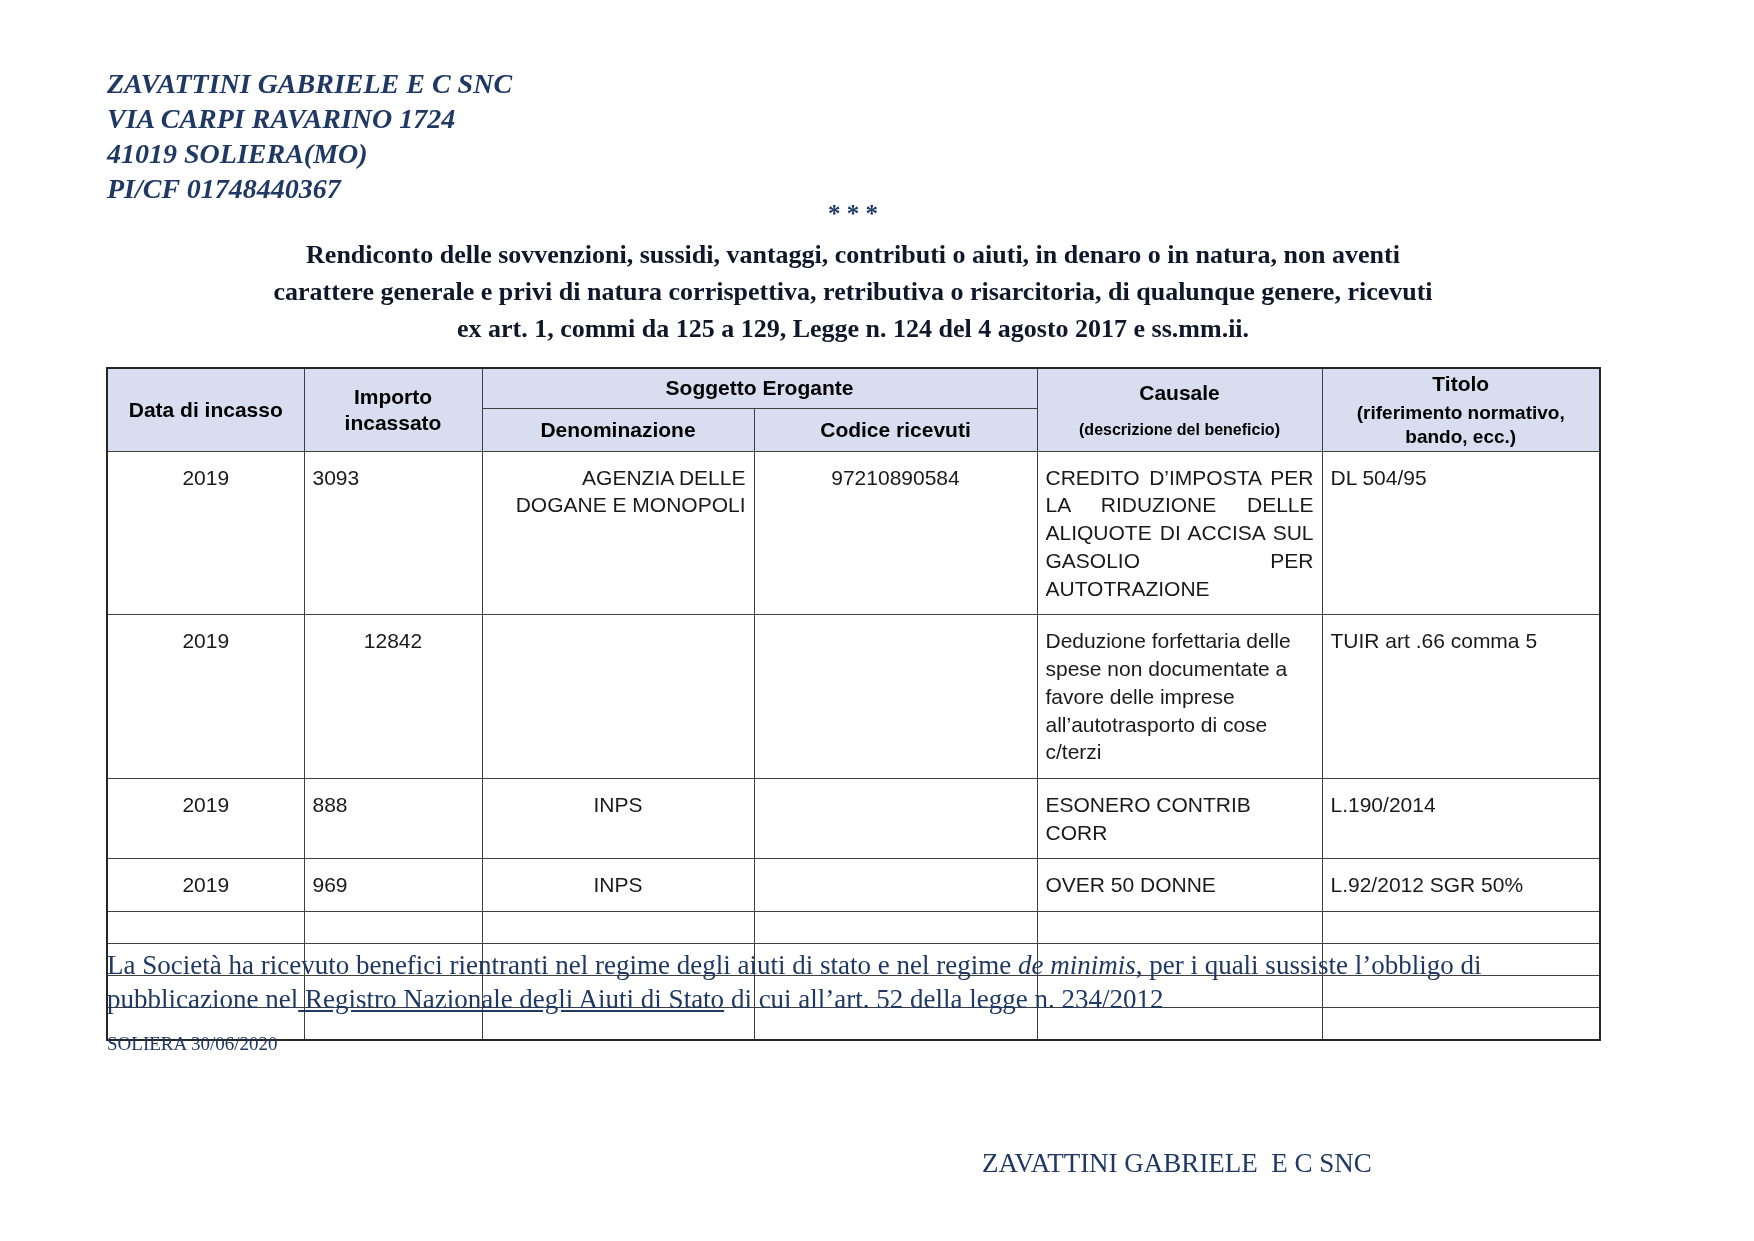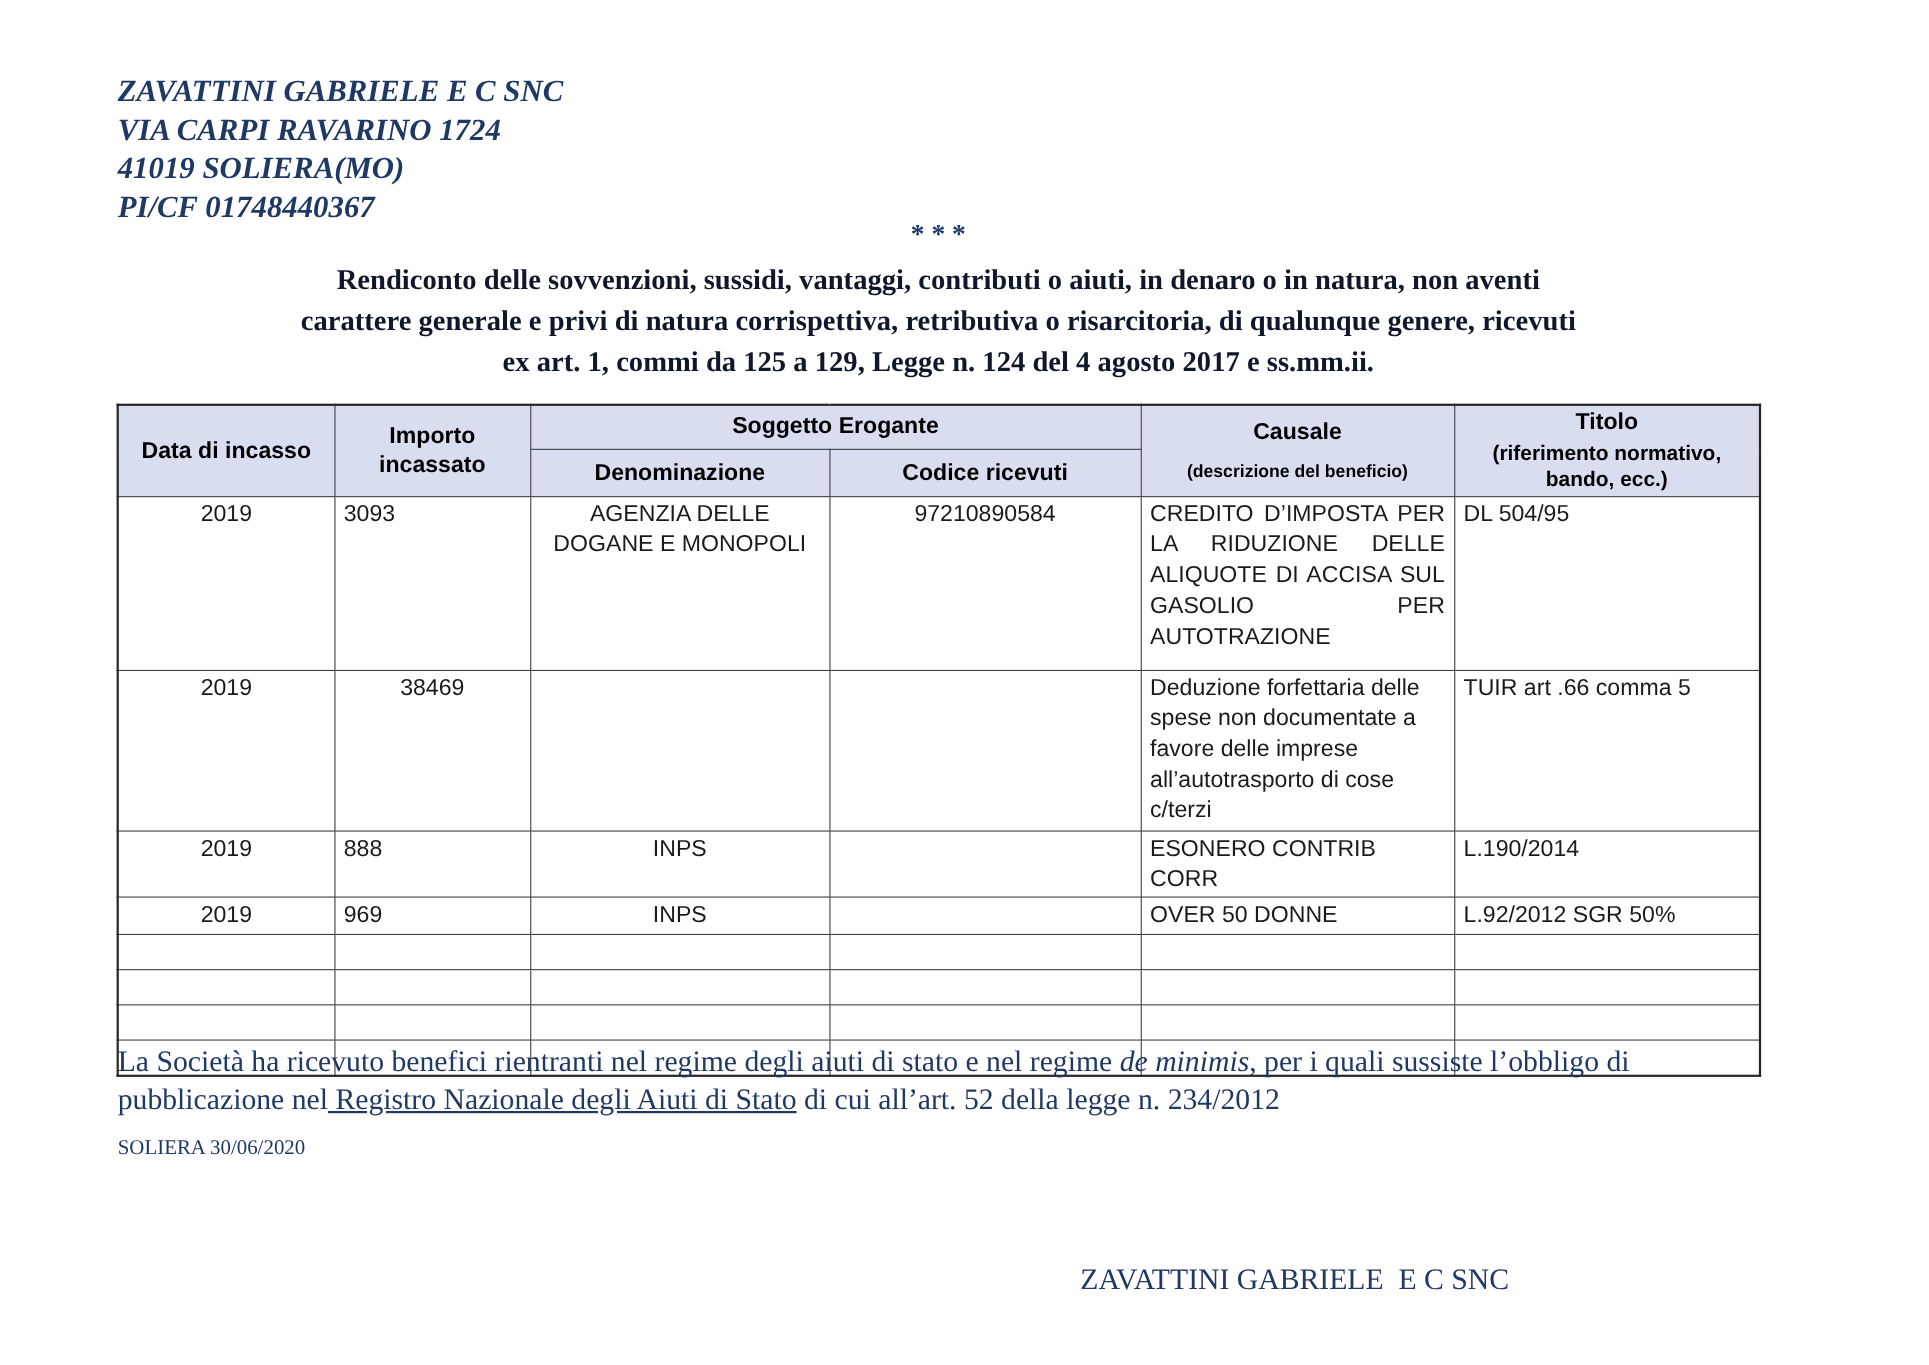--- a/index.html
+++ b/index.html
@@ -49,32 +49,32 @@
     text-align:center;vertical-align:middle;
     padding:2px 6px;line-height:1.25;
   }
   .hsub{font-size:16px;margin-top:14px;}
   .hsub2{font-size:19px;margin-top:4px;line-height:1.25;}
   .hrow1{height:36px}
   .hrow2{height:38px}
 
   .doc-table td{
     font-size:21px;vertical-align:top;
-    padding:2px 8px;line-height:1.32;
+    padding:12px 8px;line-height:1.32;
   }
   .r1{height:158px}
   .r2{height:146px}
   .r3{height:30px}
   .r4{height:34px}
   .er{height:32px}
 
   .c-date{text-align:center}
   .c-amt{text-align:left;padding-right:7px}
   .c-amt-center{text-align:center}
-  .c-den{text-align:center}
+  .c-den{text-align:right}
   .c-den-center{text-align:center}
   .c-cf{text-align:center;vertical-align:middle}
   .c-cau{text-align:left;padding-left:13px}
   .c-cau-just{text-align:justify;padding-right:4px}
   .c-tit{text-align:left}
 
   
   .disclosure{
     position:absolute;top:948px;left:1px;width:1494px;
     font-size:27px;line-height:34px;color:#1f3864;
@@ -143,21 +143,21 @@
       <tr class="r1">
         <td class="c-date">2019</td>
         <td class="c-amt">3093</td>
         <td class="c-den">AGENZIA DELLE DOGANE E MONOPOLI</td>
         <td class="c-cf">97210890584</td>
         <td class="c-cau c-cau-just">CREDITO D’IMPOSTA PER LA RIDUZIONE DELLE ALIQUOTE DI ACCISA SUL GASOLIO PER AUTOTRAZIONE</td>
         <td class="c-tit">DL 504/95</td>
       </tr>
       <tr class="r2">
         <td class="c-date">2019</td>
-        <td class="c-amt-center">38469</td>
+        <td class="c-amt-center">12842</td>
         <td class="c-den"></td>
         <td class="c-cf"></td>
         <td class="c-cau">Deduzione forfettaria delle spese non documentate a favore delle imprese all’autotrasporto di cose c/terzi</td>
         <td class="c-tit">TUIR art .66 comma 5</td>
       </tr>
       <tr class="r3">
         <td class="c-date">2019</td>
         <td class="c-amt">888</td>
         <td class="c-den-center">INPS</td>
         <td class="c-cf"></td>

